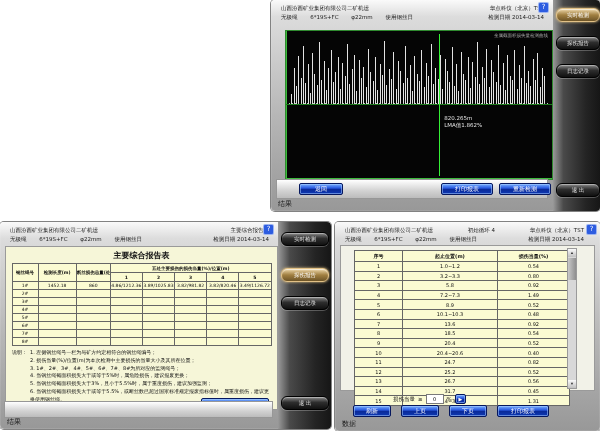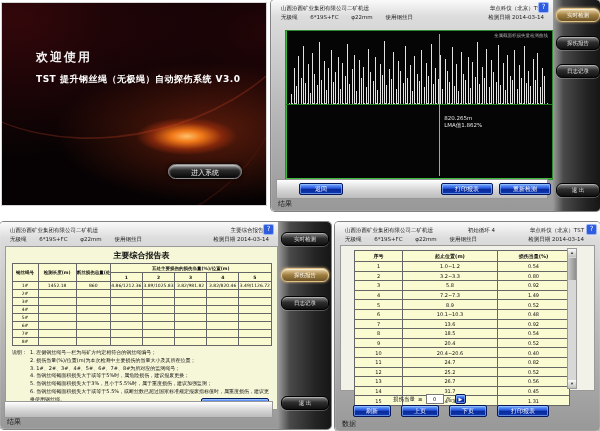--- a/index.html
+++ b/index.html
@@ -111,28 +111,20 @@
   .filter{position:absolute;top:172px;left:58px;display:flex;align-items:center;gap:3px;font-size:5.5px;}
   .filter input{width:16px;height:8px;font-size:5px;text-align:center;border:1px solid #7a7a7a;
                 background:#fff;padding:0;font-family:inherit;}
   .mini-blue{width:11px;height:10px;font-size:5px;line-height:9px;}
 </style>
 </head>
 <body>
 
 <div class="canvas">
 
-  <section class="tl">
-    <div class="art"></div>
-    <div class="swirl s1"></div>
-    <div class="swirl s2"></div>
-    <div class="welcome">欢迎使用</div>
-    <div class="apptitle">TST 提升钢丝绳（无极绳）自动探伤系统 V3.0</div>
-    <button class="enter-btn">进入系统</button>
-  </section>
 
   <section class="window tr">
     <div class="win-header">
       <div class="hdr-row">
         <span>山西汾西矿业集团有限公司二矿机运</span>
         <span>华点科仪（北京）TST</span>
       </div>
       <div class="hdr-row">
         <span class="hdr-group">
           <span>无极绳</span>

